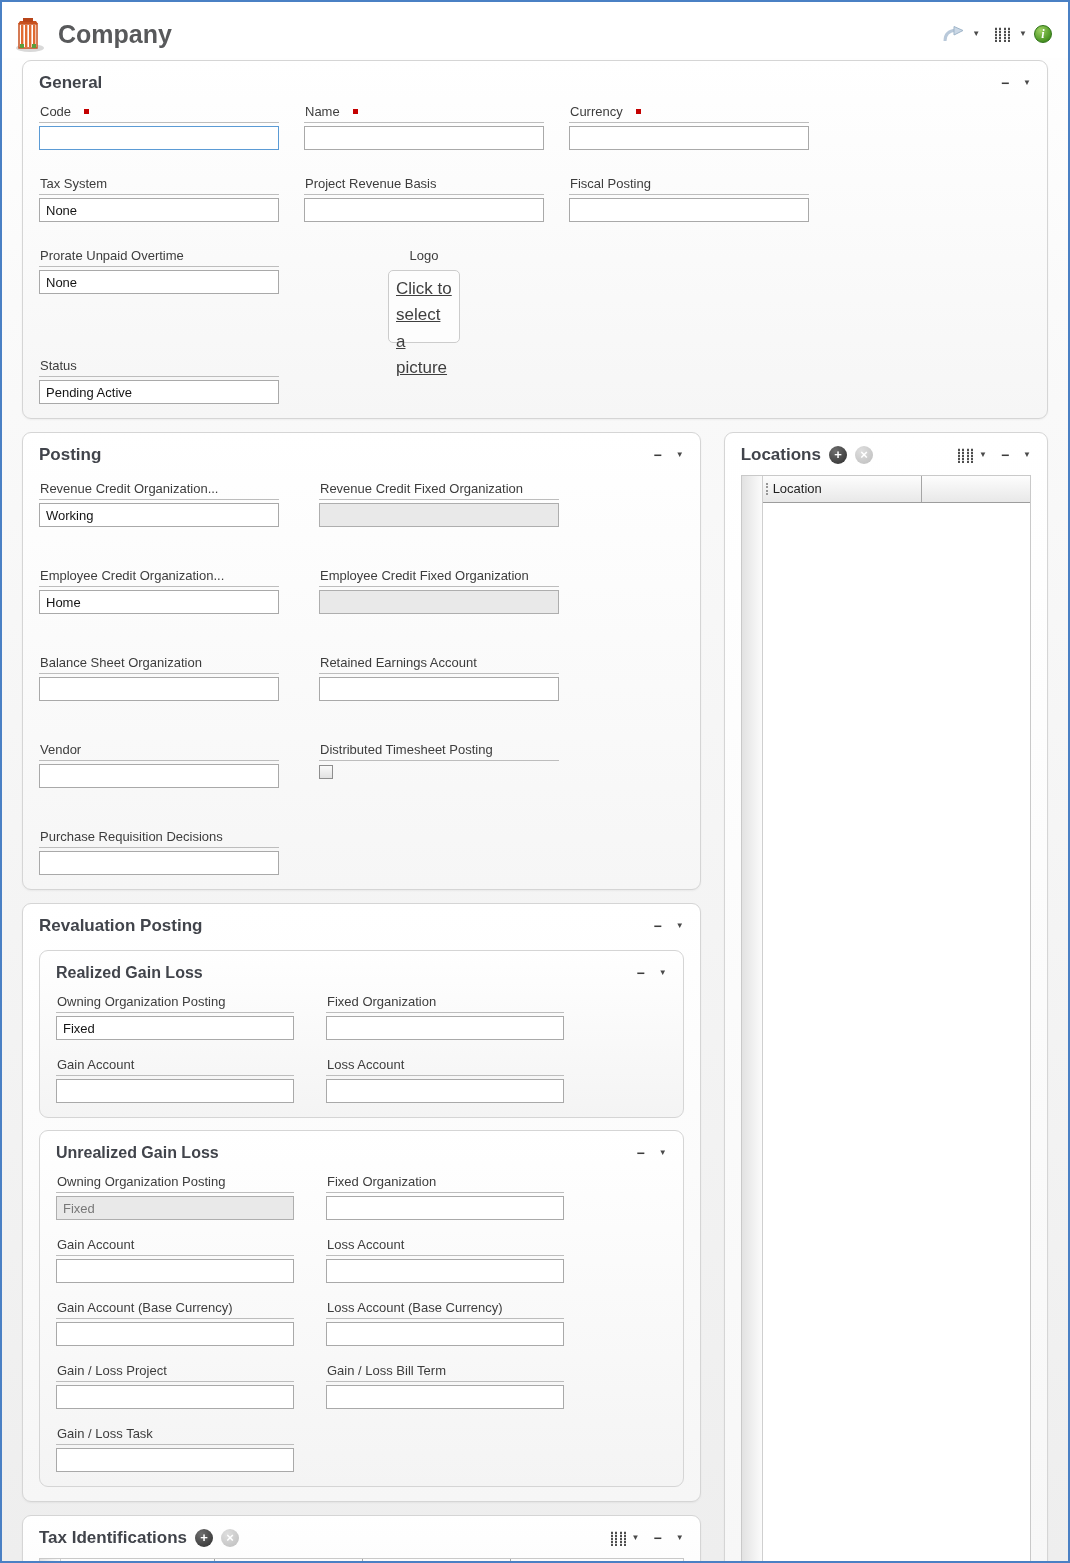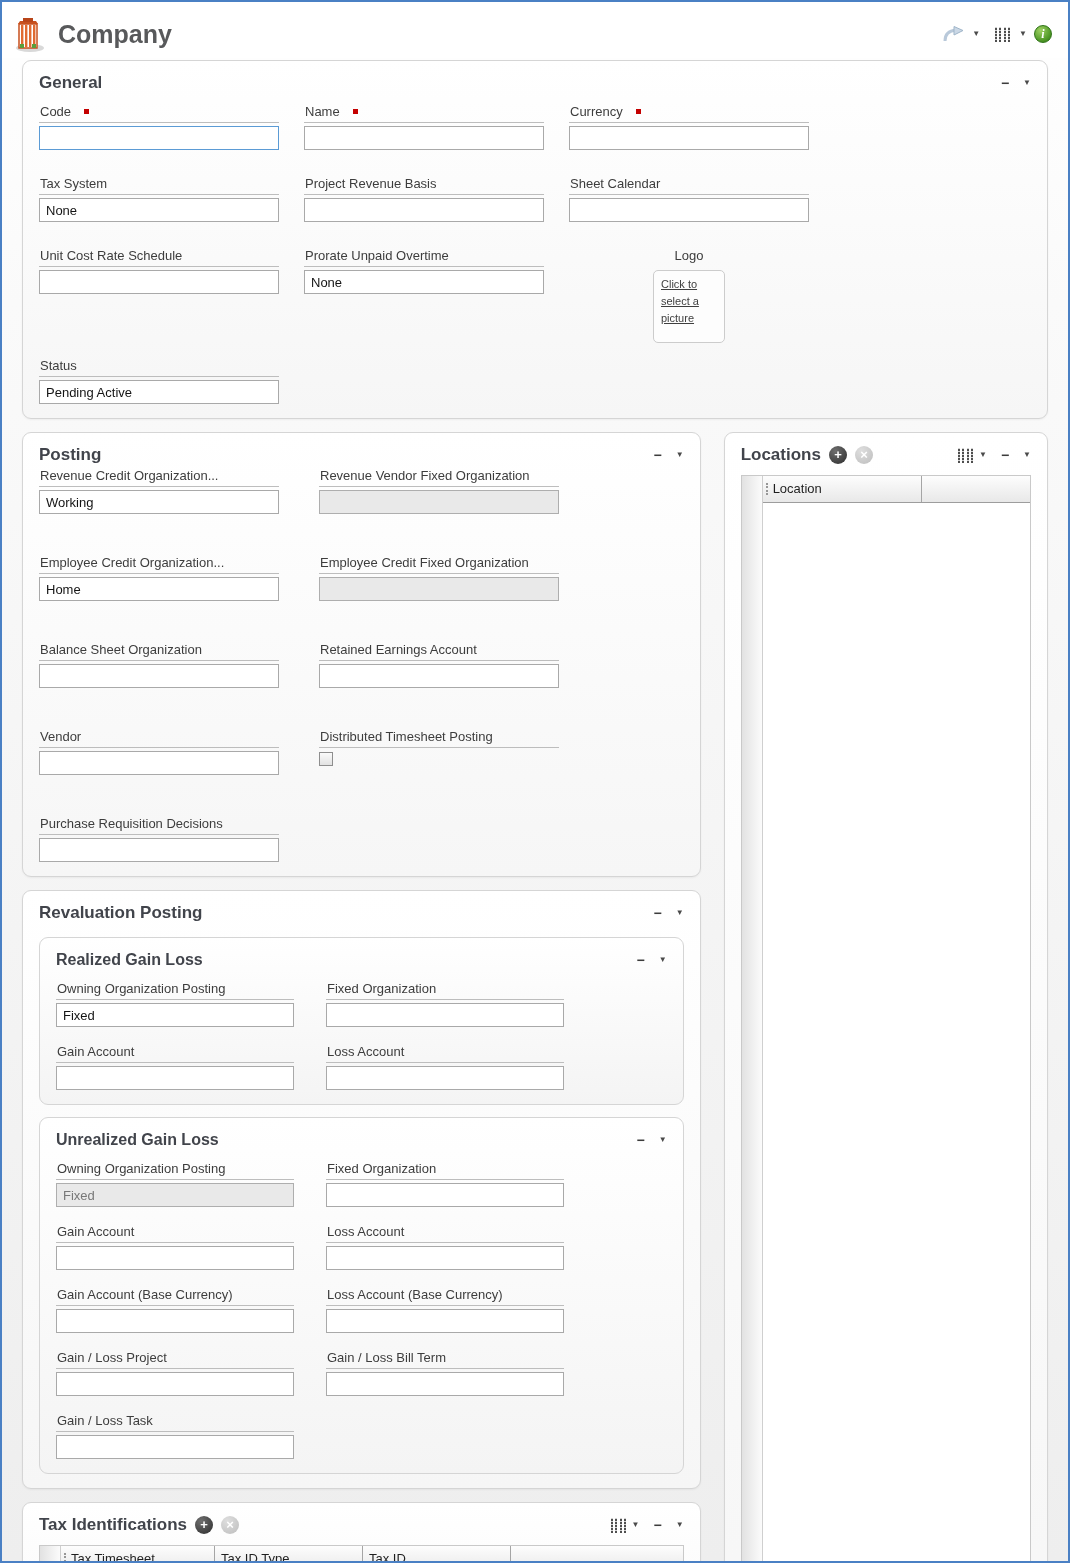--- a/index.html
+++ b/index.html
@@ -33,39 +33,39 @@
     box-shadow:0 1px 2px rgba(0,0,0,.05);
     padding:10px 16px 14px;
   }
   .section-head { display:flex; align-items:center; height:24px; }
   .section-title { font-size:17px; font-weight:bold; color:#41444b; display:flex; align-items:center; gap:8px; }
   .section-controls { margin-left:auto; display:flex; align-items:center; gap:14px; }
   .ctrl-minus { font-size:14px; font-weight:bold; color:#3c3c3c; line-height:1; }
   .general-wrap { margin:2px 20px 8px; }
   
   .grid3 { display:grid; grid-template-columns:240px 240px 240px; column-gap:31px; row-gap:14px; margin-top:8px;gap:25px; }
-  .grid2 { display:grid; grid-template-columns:240px 240px; column-gap:31px; row-gap:12px; margin-top:0;gap:40px; }
+  .grid2 { display:grid; grid-template-columns:240px 240px; column-gap:31px; row-gap:12px; margin-top:13px;gap:40px; }
   .grid2n { display:grid; grid-template-columns:238px 238px; column-gap:32px; row-gap:16px; margin-top:8px; }
   .field-label {
     display:flex; align-items:center; font-size:13px; color:#3d3d3d;
     border-bottom:1px solid #bdbdbd; padding:1px 0 3px 1px; margin-bottom:3px; white-space:nowrap; height:20px;
   }
   .req { width:5px; height:5px; background:#c40000; margin-left:13px; flex:none; }
   .tbox {
     width:100%; height:24px; border:1px solid #a9a9a9; background:#fff;
     padding:0 6px; font:13px "Liberation Sans", sans-serif; color:#141414; display:block;
   }
   .tbox.focused { border:1px solid #5b9bd5; }
   .tbox.disabled { background:#e9e9e9; color:#787878; border-color:#aeaeae; }
   .checkbox { width:14px; height:14px; border:1px solid #8e8e8e; background:linear-gradient(#fafafa,#e2e2e2); margin-top:4px; }
   
   .logo-field { width:72px; margin-left:84px; }
   .logo-label { font-size:13px; color:#3d3d3d; text-align:center; height:20px; padding-top:1px; }
   .logo-box { width:72px; height:73px; border:1px solid #cccccc; border-radius:5px; background:#fdfdfd; padding:5px 7px; margin-top:3px; }
-  .logo-box a { font-size:11px; color:#3f3f3f; text-decoration:underline; line-height:1.55; display:block; }
+  .logo-box a { font-size:17px; color:#3f3f3f; text-decoration:underline; line-height:1.55; display:block; }
   .status-block { width:240px; margin-top:14px; }
   
   .content-row { display:flex; align-items:stretch; gap:23px; margin:13px 20px 0; }
   .left-col { width:680px; display:flex; flex-direction:column; }
   .left-col .section { margin-bottom:13px; }
   .right-col { width:325px; display:flex; }
   .right-col .section { flex:1; display:flex; flex-direction:column; }
   
   .subsection { border:1px solid #d5d5d5; border-radius:9px; background:linear-gradient(180deg,#ffffff,#f4f4f4); padding:10px 16px 14px; margin-top:12px; }
   .subsection .section-title { font-size:16px; }
@@ -166,31 +166,25 @@
         <input class="tbox" value="None" style="">
       </div>
       <div class="field">
         <div class="field-label">
             <span>Project Revenue Basis</span>
           </div>
         <input class="tbox" value="" style="">
       </div>
       <div class="field">
         <div class="field-label">
-            <span>Sheet Calendar</span>
+            <span>Fiscal Posting</span>
           </div>
         <input class="tbox" value="" style="">
       </div>
 
-      <div class="field">
-        <div class="field-label">
-            <span>Unit Cost Rate Schedule</span>
-          </div>
-        <input class="tbox" value="" style="">
-      </div>
       <div class="field">
         <div class="field-label">
             <span>Prorate Unpaid Overtime</span>
           </div>
         <input class="tbox" value="None" style="">
       </div>
       <div class="logo-field">
         <div class="logo-label">Logo</div>
         <div class="logo-box">
           <a href="#">Click to select a picture</a>
@@ -219,21 +213,21 @@
         </div>
         <div class="grid2">
           <div class="field">
             <div class="field-label">
                 <span>Revenue Credit Organization...</span>
               </div>
             <input class="tbox" value="Working" style="">
           </div>
           <div class="field">
             <div class="field-label">
-                <span>Revenue Vendor Fixed Organization</span>
+                <span>Revenue Credit Fixed Organization</span>
               </div>
             <input class="tbox disabled" readonly="" value="" style="">
           </div>
           <div class="field">
             <div class="field-label">
                 <span>Employee Credit Organization...</span>
               </div>
             <input class="tbox" value="Home" style="">
           </div>
           <div class="field">

